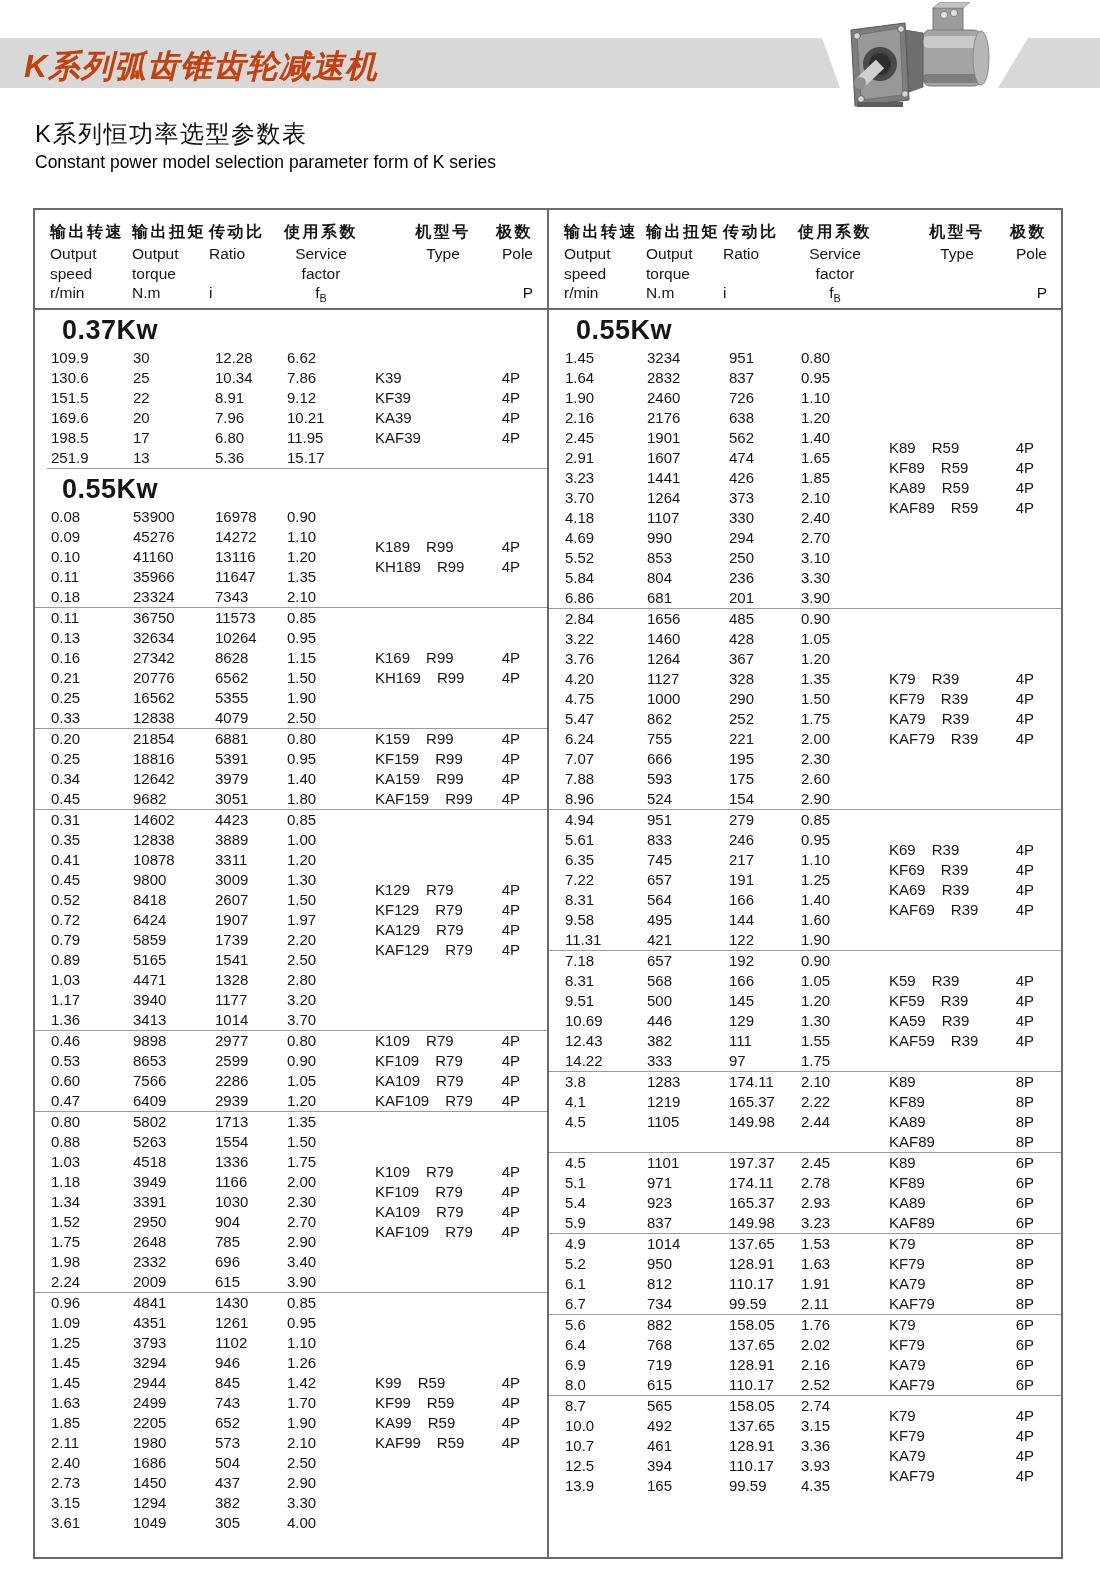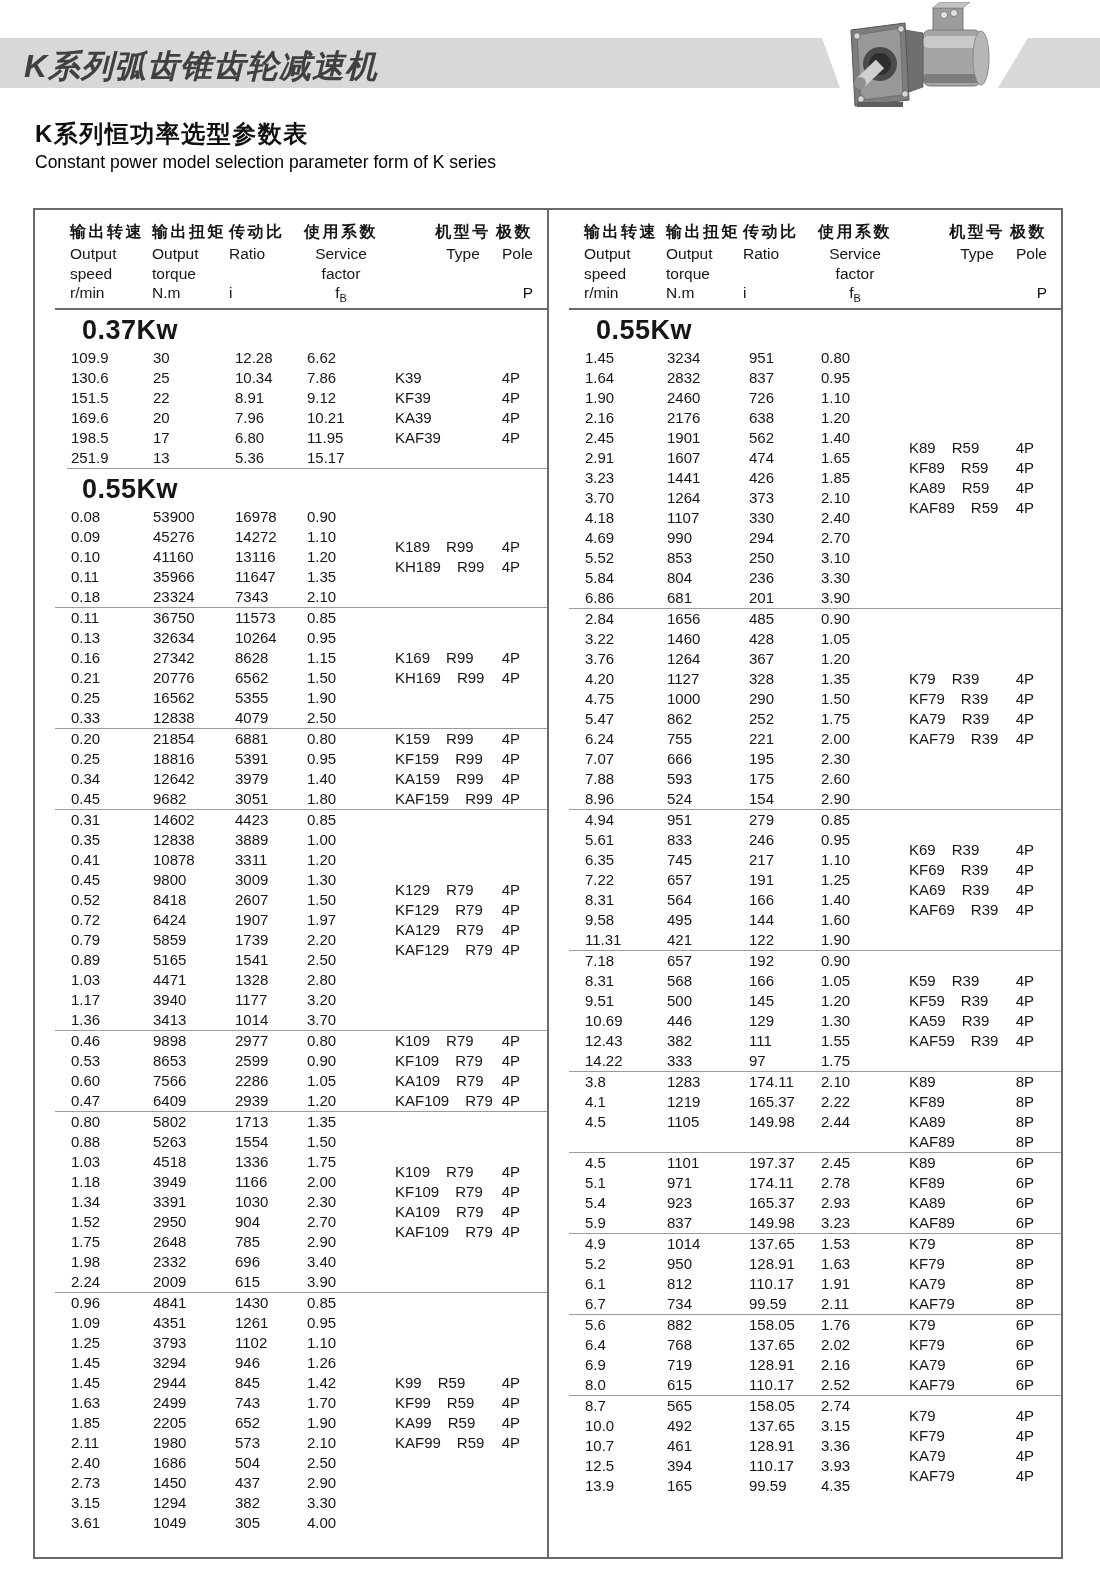--- a/index.html
+++ b/index.html
@@ -3,29 +3,29 @@
 <meta charset="utf-8">
 <style>
   html,body{margin:0;padding:0;background:#fff;}
   .page{position:relative;width:1100px;height:1583px;overflow:hidden;background:#fff;
         font-family:"Liberation Sans",sans-serif;color:#161616;}
   
   .band{position:absolute;top:38px;height:50px;background:#d8d8d8;}
   .band-left{left:0;width:840px;clip-path:polygon(0 0,822px 0,840px 100%,0 100%);}
   .band-right{left:995px;width:105px;clip-path:polygon(33px 0,105px 0,105px 100%,3px 100%);}
   .banner-title{position:absolute;left:24px;top:45px;font-size:32px;font-weight:bold;font-style:italic;
-        letter-spacing:1px;color:#404040;white-space:nowrap;}
+        letter-spacing:1px;color:#c2410c;white-space:nowrap;}
   .motor{position:absolute;left:843px;top:2px;}
   
-  .title-zh{position:absolute;left:35px;top:118px;font-size:24px;font-weight:bold;letter-spacing:1.5px;color:#101010;text-align:center;}
+  .title-zh{position:absolute;left:35px;top:118px;font-size:24px;font-weight:normal;letter-spacing:1.5px;color:#101010;text-align:center;}
   .title-en{position:absolute;left:35px;top:152px;font-size:17.5px;color:#000000;}
   
   .ktable{position:absolute;left:33px;top:208px;width:1030px;height:1351px;box-sizing:border-box;
         border:2px solid #6a6a6a;display:flex;}
-  .panel{position:relative;box-sizing:border-box;padding-left:20px;}
+  .panel{position:relative;box-sizing:border-box;}
   .panel-left{width:512px;}
   .panel-right{flex:1;border-left:2px solid #6a6a6a;}
   .phead{position:relative;height:100px;border-bottom:2px solid #6a6a6a;box-sizing:border-box;}
   .pbody{position:relative;}
   .hc{position:absolute;top:12px;font-size:15.5px;line-height:19.5px;white-space:nowrap;}
   .hzh{font-weight:bold;font-size:16px;letter-spacing:2.5px;height:22px;}
   .hen{height:19.5px;}
   .hc sub{font-size:11px;}
   .hc0{left:15px;}
   .hc1{left:97px;}

